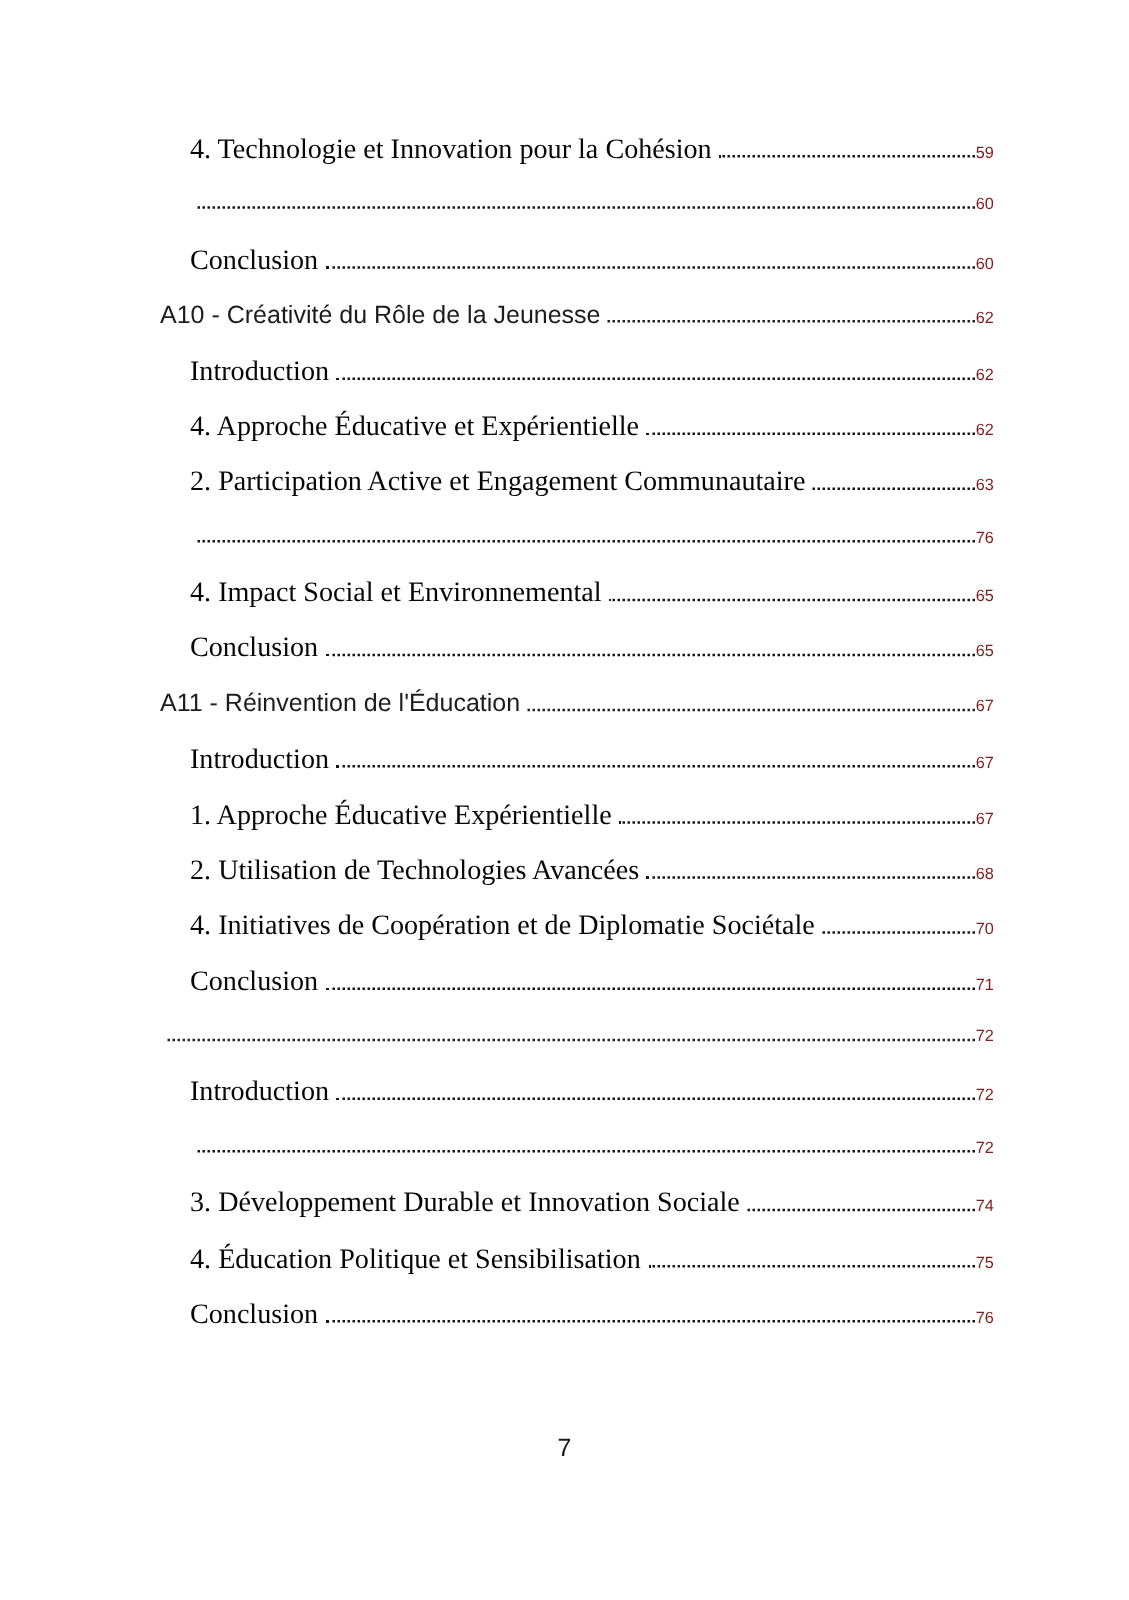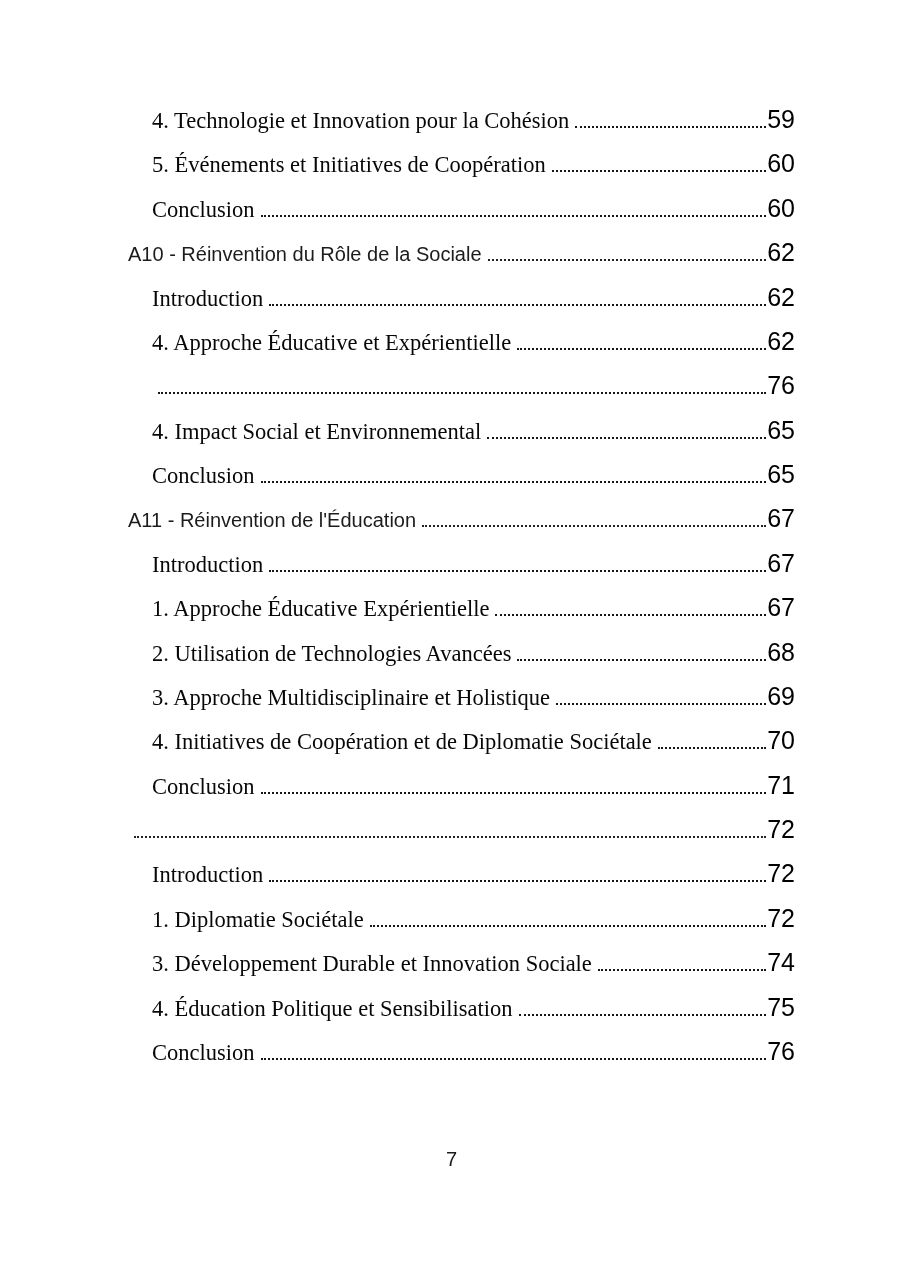--- a/index.html
+++ b/index.html
@@ -50,22 +50,22 @@
     height: 0;
     margin: 0 1px 1px 6px;
     border-bottom: 2.2px dotted #161616;
   }
   .level-section .toc-leader {
     border-bottom-width: 2px;
     border-bottom-color: #222222;
   }
   .toc-page {
     font-family: "Liberation Sans", sans-serif;
-    font-size: 25px;
-    color: #000000;
+    font-size: 13px;
+    color: #7f1d1d;
     line-height: 44.38px;
     white-space: nowrap;
   }
   .footer {
     position: absolute;
     top: 1148px;
     left: 0;
     width: 100%;
     text-align: center;
     font-family: "Liberation Sans", sans-serif;
@@ -77,43 +77,47 @@
 <body>
 
 <div class="page">
   <div class="toc" id="toc">
       <div class="toc-row level-sub">
     <span class="toc-label">4. Technologie et Innovation pour la Cohésion</span>
     <span class="toc-leader"></span>
     <span class="toc-page">59</span>
   </div>
       <div class="toc-row level-sub">
-    <span class="toc-label">5. Événements et Initiatives de Coopération</span>
     <span class="toc-leader"></span>
     <span class="toc-page">60</span>
   </div>
       <div class="toc-row level-sub">
     <span class="toc-label">Conclusion</span>
     <span class="toc-leader"></span>
     <span class="toc-page">60</span>
   </div>
       <div class="toc-row level-section">
-    <span class="toc-label">A10 - Réinvention du Rôle de la Sociale</span>
+    <span class="toc-label">A10 - Créativité du Rôle de la Jeunesse</span>
     <span class="toc-leader"></span>
     <span class="toc-page">62</span>
   </div>
       <div class="toc-row level-sub">
     <span class="toc-label">Introduction</span>
     <span class="toc-leader"></span>
     <span class="toc-page">62</span>
   </div>
       <div class="toc-row level-sub">
     <span class="toc-label">4. Approche Éducative et Expérientielle</span>
     <span class="toc-leader"></span>
     <span class="toc-page">62</span>
+  </div>
+      <div class="toc-row level-sub">
+    <span class="toc-label">2. Participation Active et Engagement Communautaire</span>
+    <span class="toc-leader"></span>
+    <span class="toc-page">63</span>
   </div>
       <div class="toc-row level-sub">
     <span class="toc-leader"></span>
     <span class="toc-page">76</span>
   </div>
       <div class="toc-row level-sub">
     <span class="toc-label">4. Impact Social et Environnemental</span>
     <span class="toc-leader"></span>
     <span class="toc-page">65</span>
   </div>
@@ -136,45 +140,39 @@
     <span class="toc-label">1. Approche Éducative Expérientielle</span>
     <span class="toc-leader"></span>
     <span class="toc-page">67</span>
   </div>
       <div class="toc-row level-sub">
     <span class="toc-label">2. Utilisation de Technologies Avancées</span>
     <span class="toc-leader"></span>
     <span class="toc-page">68</span>
   </div>
       <div class="toc-row level-sub">
-    <span class="toc-label">3. Approche Multidisciplinaire et Holistique</span>
-    <span class="toc-leader"></span>
-    <span class="toc-page">69</span>
-  </div>
-      <div class="toc-row level-sub">
     <span class="toc-label">4. Initiatives de Coopération et de Diplomatie Sociétale</span>
     <span class="toc-leader"></span>
     <span class="toc-page">70</span>
   </div>
       <div class="toc-row level-sub">
     <span class="toc-label">Conclusion</span>
     <span class="toc-leader"></span>
     <span class="toc-page">71</span>
   </div>
       <div class="toc-row level-section">
     <span class="toc-leader"></span>
     <span class="toc-page">72</span>
   </div>
       <div class="toc-row level-sub">
     <span class="toc-label">Introduction</span>
     <span class="toc-leader"></span>
     <span class="toc-page">72</span>
   </div>
       <div class="toc-row level-sub">
-    <span class="toc-label">1. Diplomatie Sociétale</span>
     <span class="toc-leader"></span>
     <span class="toc-page">72</span>
   </div>
       <div class="toc-row level-sub">
     <span class="toc-label">3. Développement Durable et Innovation Sociale</span>
     <span class="toc-leader"></span>
     <span class="toc-page">74</span>
   </div>
       <div class="toc-row level-sub">
     <span class="toc-label">4. Éducation Politique et Sensibilisation</span>

